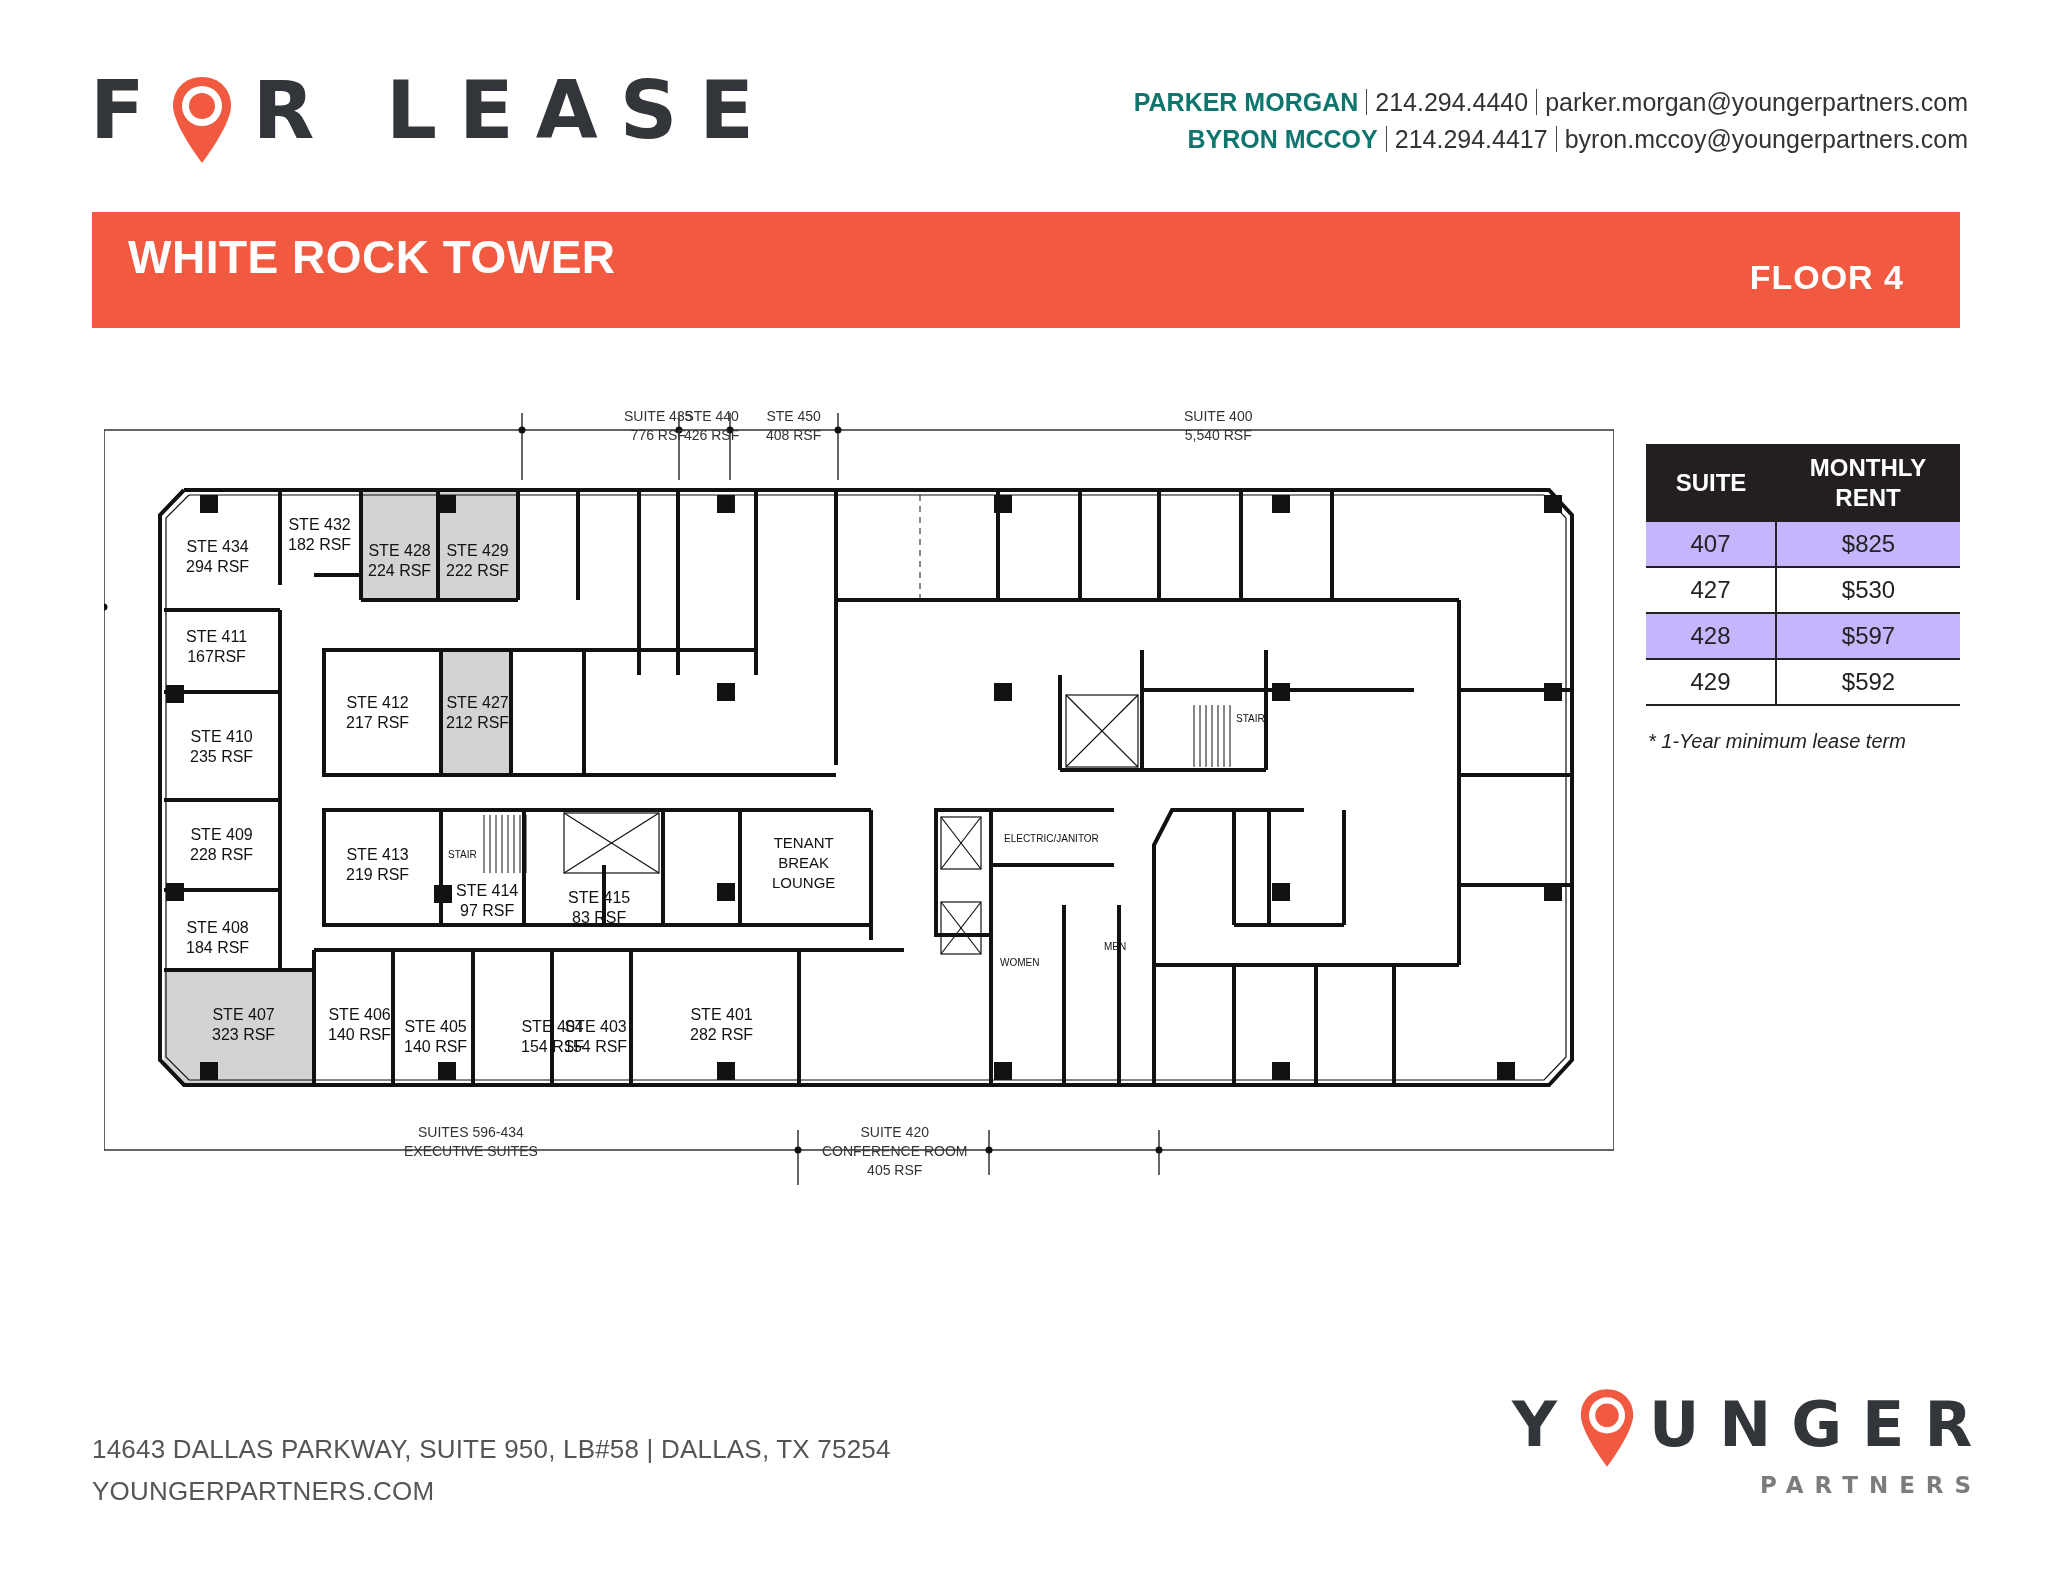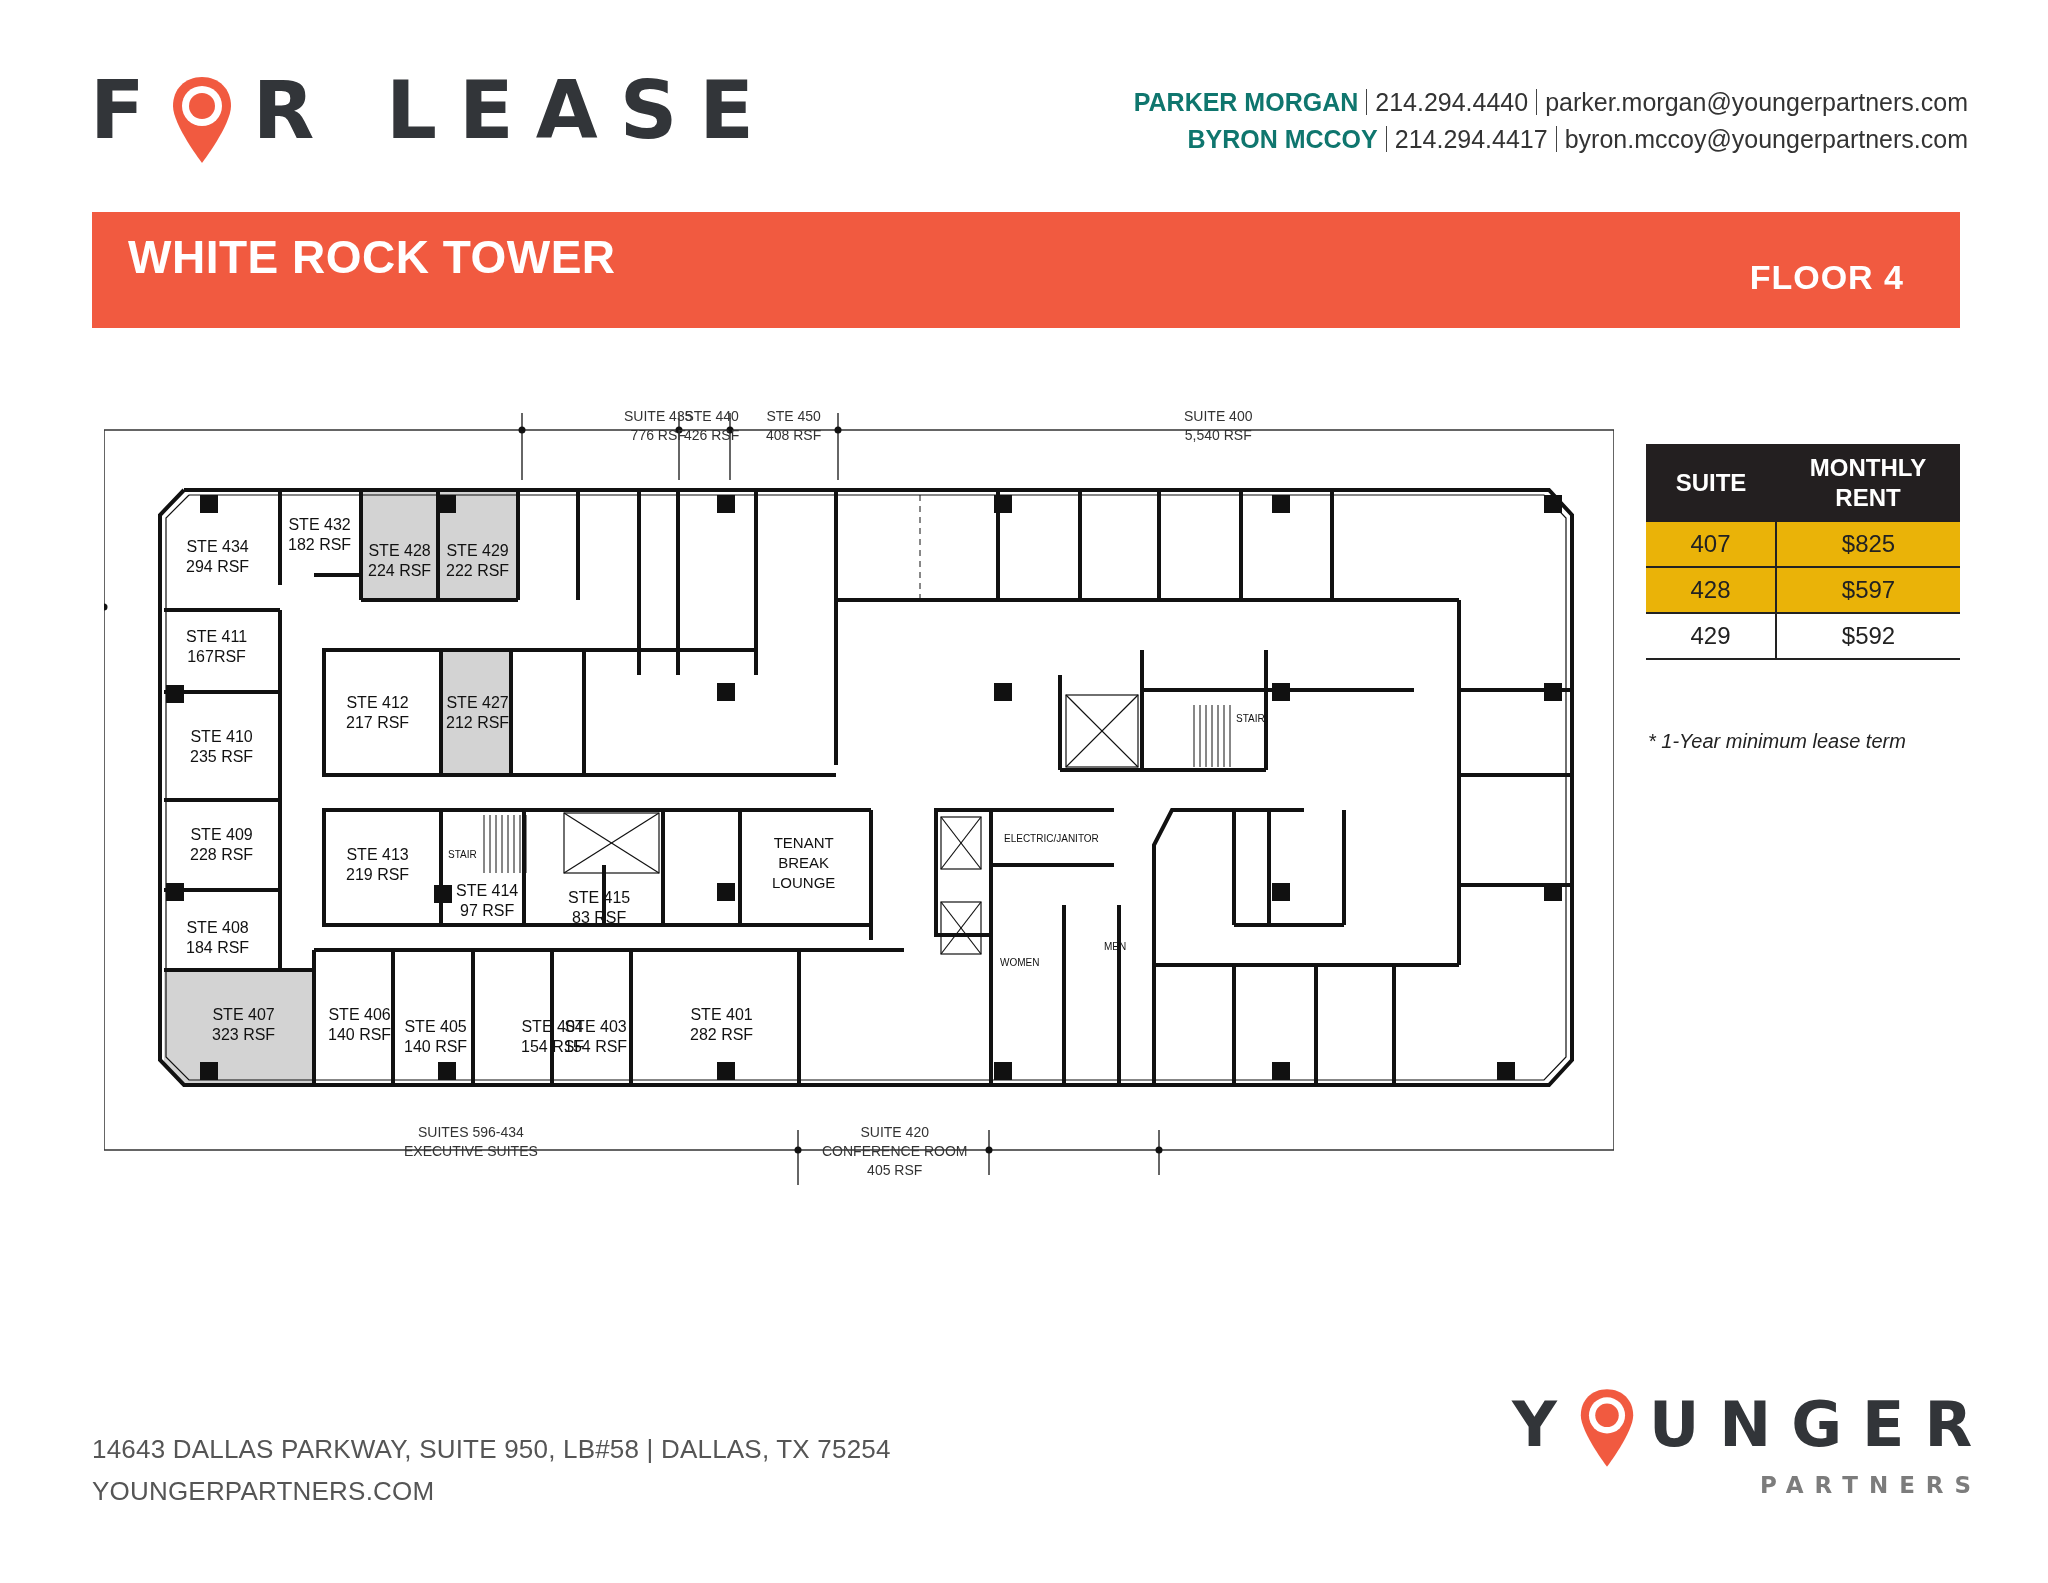--- a/index.html
+++ b/index.html
@@ -18,21 +18,21 @@
   
   .plan{left:104px;top:405px;width:1510px;height:780px;}
   .dim{font-family:"Liberation Sans",sans-serif;font-size:14px;color:#333;text-align:center;line-height:19px;}
   .room{font-size:16px;color:#111;text-align:center;line-height:20px;white-space:nowrap;}
   .small{font-size:10px;color:#111;}
   
   .tbl{left:1646px;top:444px;width:314px;border-collapse:collapse;}
   .tbl th{background:#231f20;color:#fff;font-weight:bold;font-size:24px;height:78px;padding:0;line-height:30px;}
   .tbl td{font-size:24px;text-align:center;height:44px;padding:0;border-bottom:2px solid #222;color:#222;}
   .tbl td:first-child{border-right:2px solid #222;}
-  .tbl tr.shade td{background:#eab308;}
+  .tbl tr.shade td{background:#c4b5fd;}
   .note{left:1648px;top:730px;font-size:20px;font-style:italic;color:#222;}
   .footaddr{left:92px;top:1428px;font-size:26px;color:#555;letter-spacing:0.2px;line-height:42px;}
   .ylogo{left:1512px;top:1388px;font-family:"DejaVu Sans",sans-serif;font-weight:bold;font-size:62px;letter-spacing:20px;color:#323539;display:flex;align-items:flex-start;}
   .ypin{display:inline-block;width:56px;height:84px;position:relative;margin:0 14px 0 2px;top:-2px;}
   .partners{left:1760px;top:1472px;font-family:"DejaVu Sans",sans-serif;font-weight:bold;font-size:23px;letter-spacing:11px;color:#7c7c7c;}
 </style>
 </head>
 <body>
 
 <div class="abs logo">
@@ -365,20 +365,24 @@
           <div>MONTHLY</div>
           <div>RENT</div>
         </th>
     </tr>
   </thead>
   <tbody>
     <tr class="shade">
         <td>407</td>
         <td>$825</td>
       </tr>
+    <tr>
+        <td>427</td>
+        <td>$530</td>
+      </tr>
     <tr class="shade">
         <td>428</td>
         <td>$597</td>
       </tr>
     <tr>
         <td>429</td>
         <td>$592</td>
       </tr>
   </tbody>
 </table>

